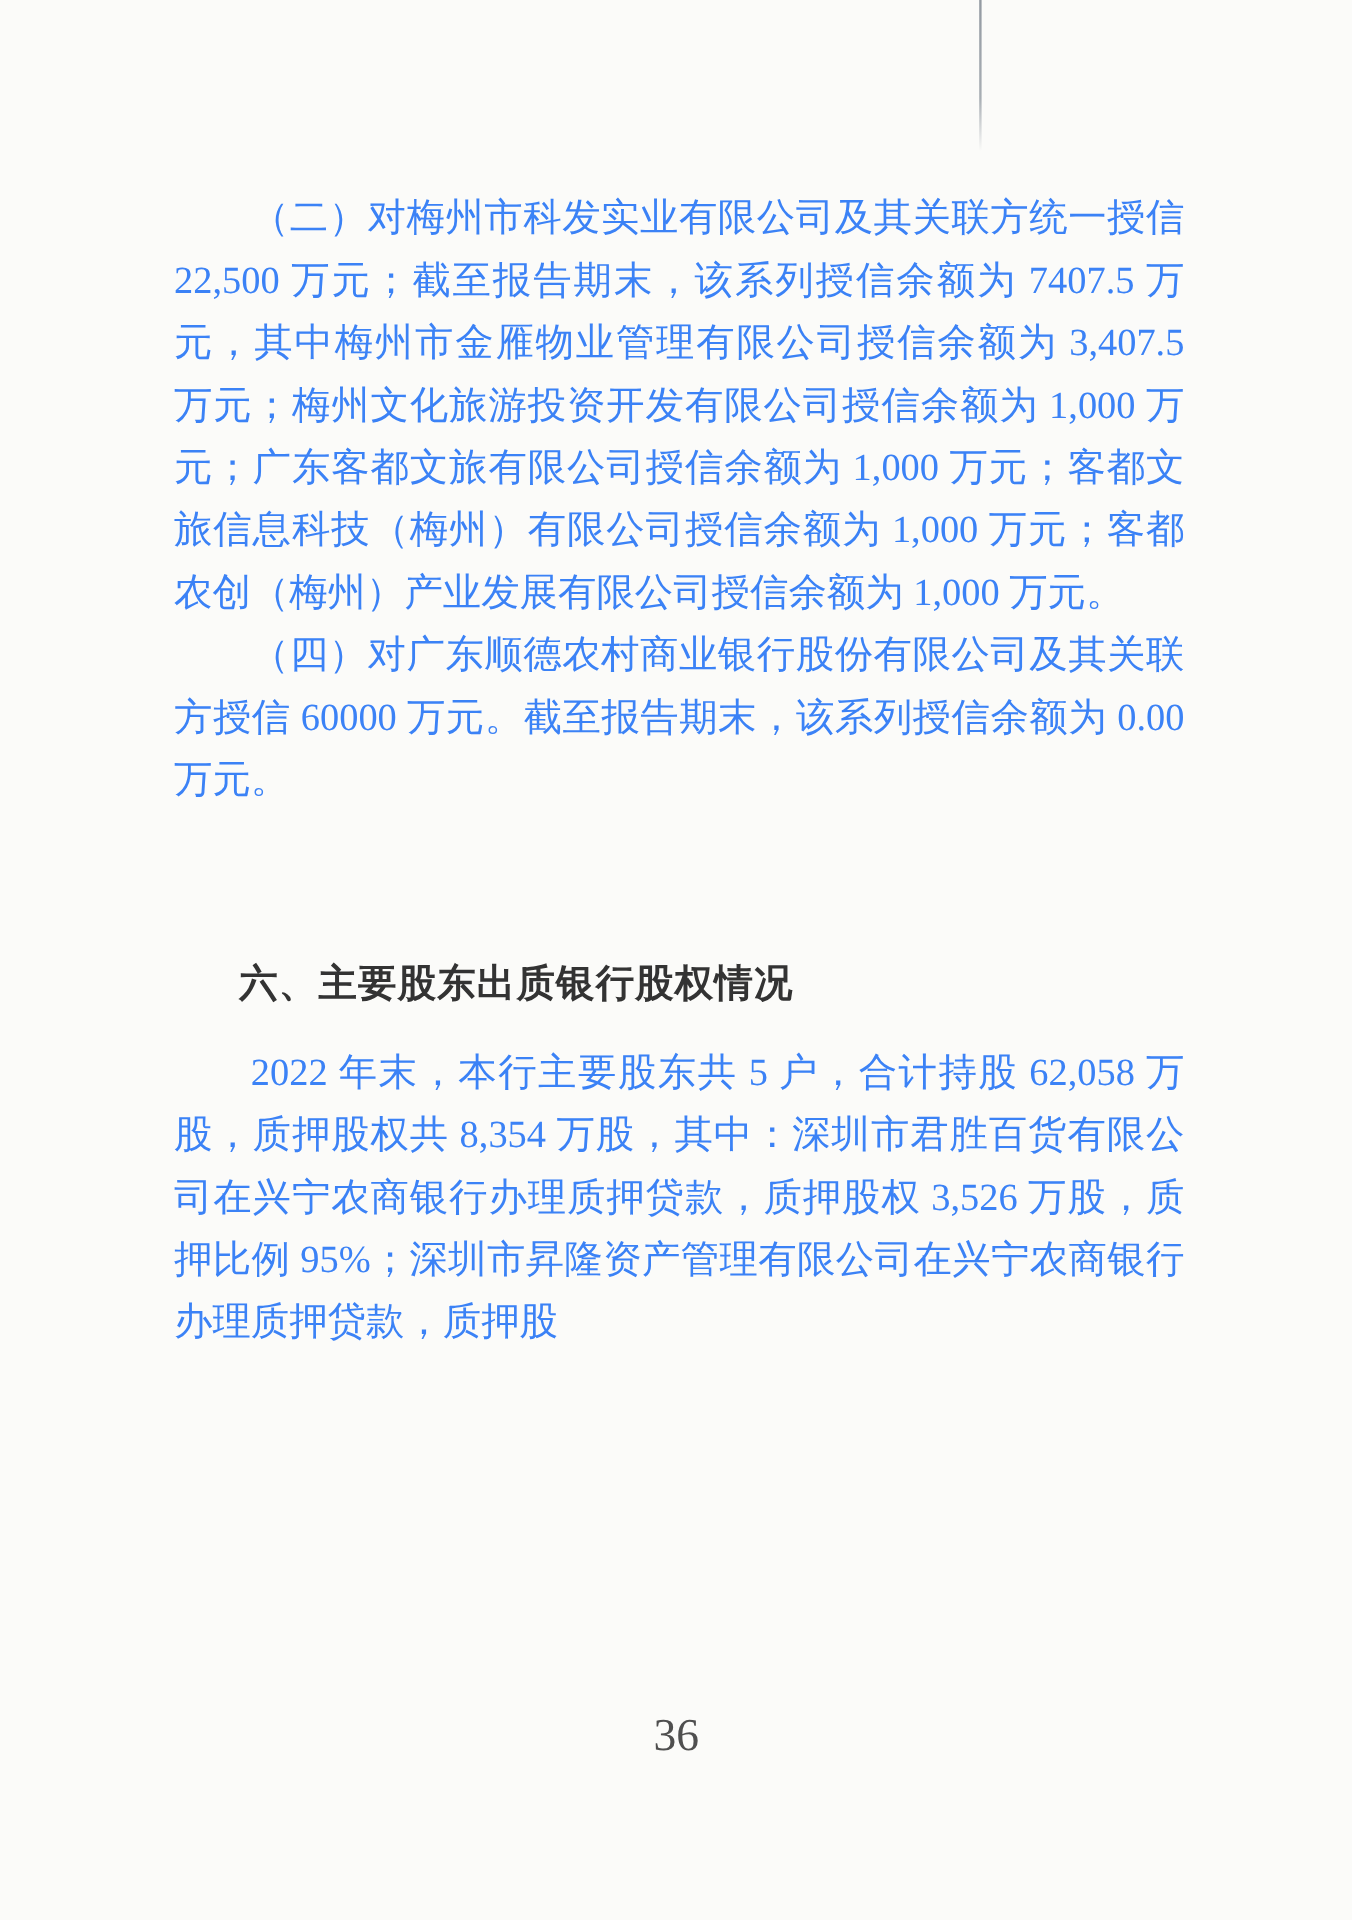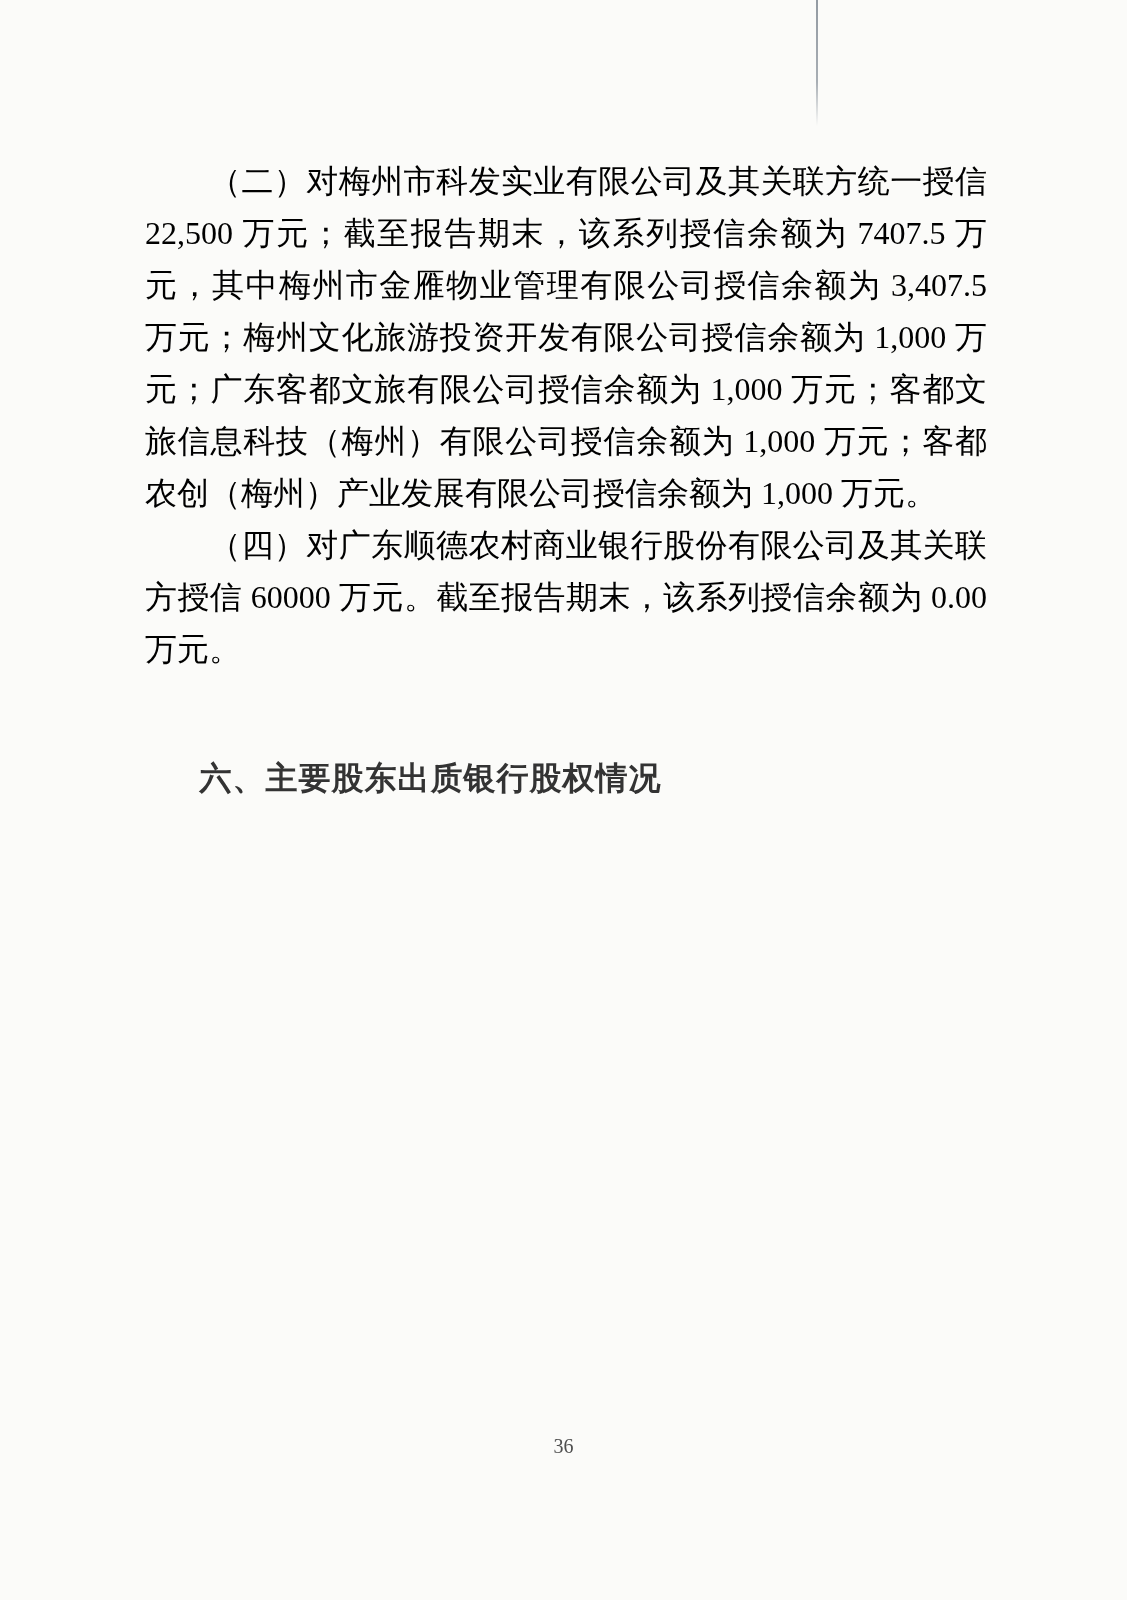--- a/index.html
+++ b/index.html
@@ -28,56 +28,57 @@
   .content {
     position: absolute;
     left: 145px;
     top: 155px;
     width: 842px;
   }
   .para {
     margin: 0;
     font-size: 32px;
     line-height: 52px;
-    color: #000000;
+    color: #3b82f6;
     text-align: justify;
     text-justify: inter-character;
     text-indent: 2em;
   }
   .heading {
-    margin: 80px 0 22px 0;
-    font-family: Liberation Mono, monospace;
+    margin: 118px 0 22px 0;
+    font-family: Liberation Serif, serif;
     font-weight: bold;
     font-size: 32px;
     line-height: 52px;
     color: #333333;
     text-indent: 1.7em;
     letter-spacing: 1px;
   }
   .page-number {
     position: absolute;
     left: 0;
     right: 0;
     top: 1428px;
     text-align: center;
-    font-size: 20px;
+    font-size: 38px;
     line-height: 36px;
     color: #4f4f4f;
   }
 </style>
 </head>
 <body>
 
 <div class="page">
 
   <div class="scan-line"></div>
 
   <div class="content">
     <p class="para">（二）对梅州市科发实业有限公司及其关联方统一授信 22,500 万元；截至报告期末，该系列授信余额为 7407.5 万元，其中梅州市金雁物业管理有限公司授信余额为 3,407.5 万元；梅州文化旅游投资开发有限公司授信余额为 1,000 万元；广东客都文旅有限公司授信余额为 1,000 万元；客都文旅信息科技（梅州）有限公司授信余额为 1,000 万元；客都农创（梅州）产业发展有限公司授信余额为 1,000 万元。</p>
     <p class="para">（四）对广东顺德农村商业银行股份有限公司及其关联方授信 60000 万元。截至报告期末，该系列授信余额为 0.00 万元。</p>
 
     <h2 class="heading">六、主要股东出质银行股权情况</h2>
 
+    <p class="para">2022 年末，本行主要股东共 5 户，合计持股 62,058 万股，质押股权共 8,354 万股，其中：深圳市君胜百货有限公司在兴宁农商银行办理质押贷款，质押股权 3,526 万股，质押比例 95%；深圳市昇隆资产管理有限公司在兴宁农商银行办理质押贷款，质押股</p>
   </div>
 
   <div class="page-number">36</div>
 
 </div>
 
 </body></html>

